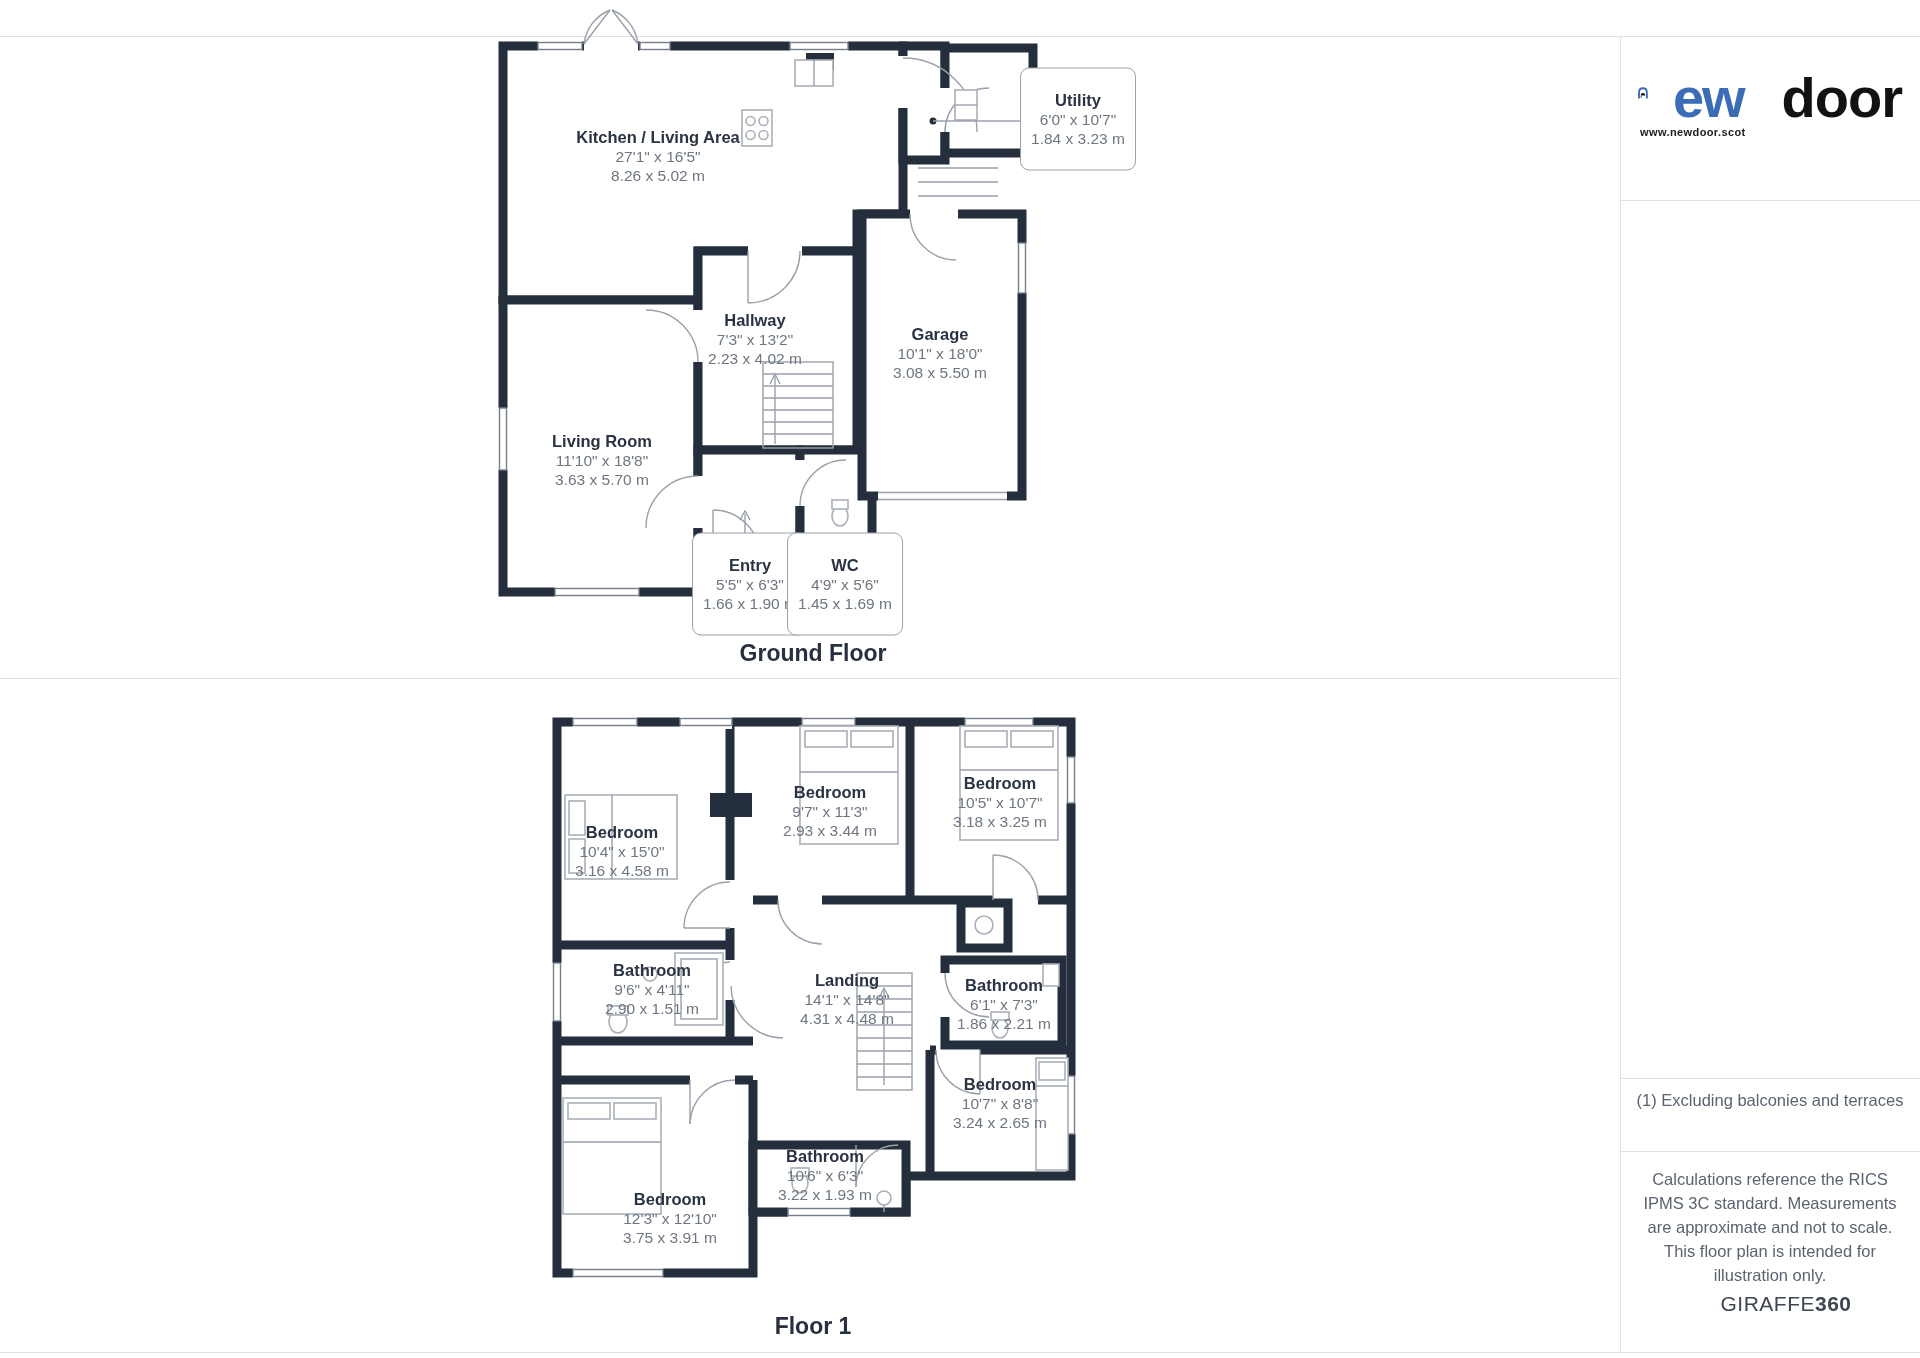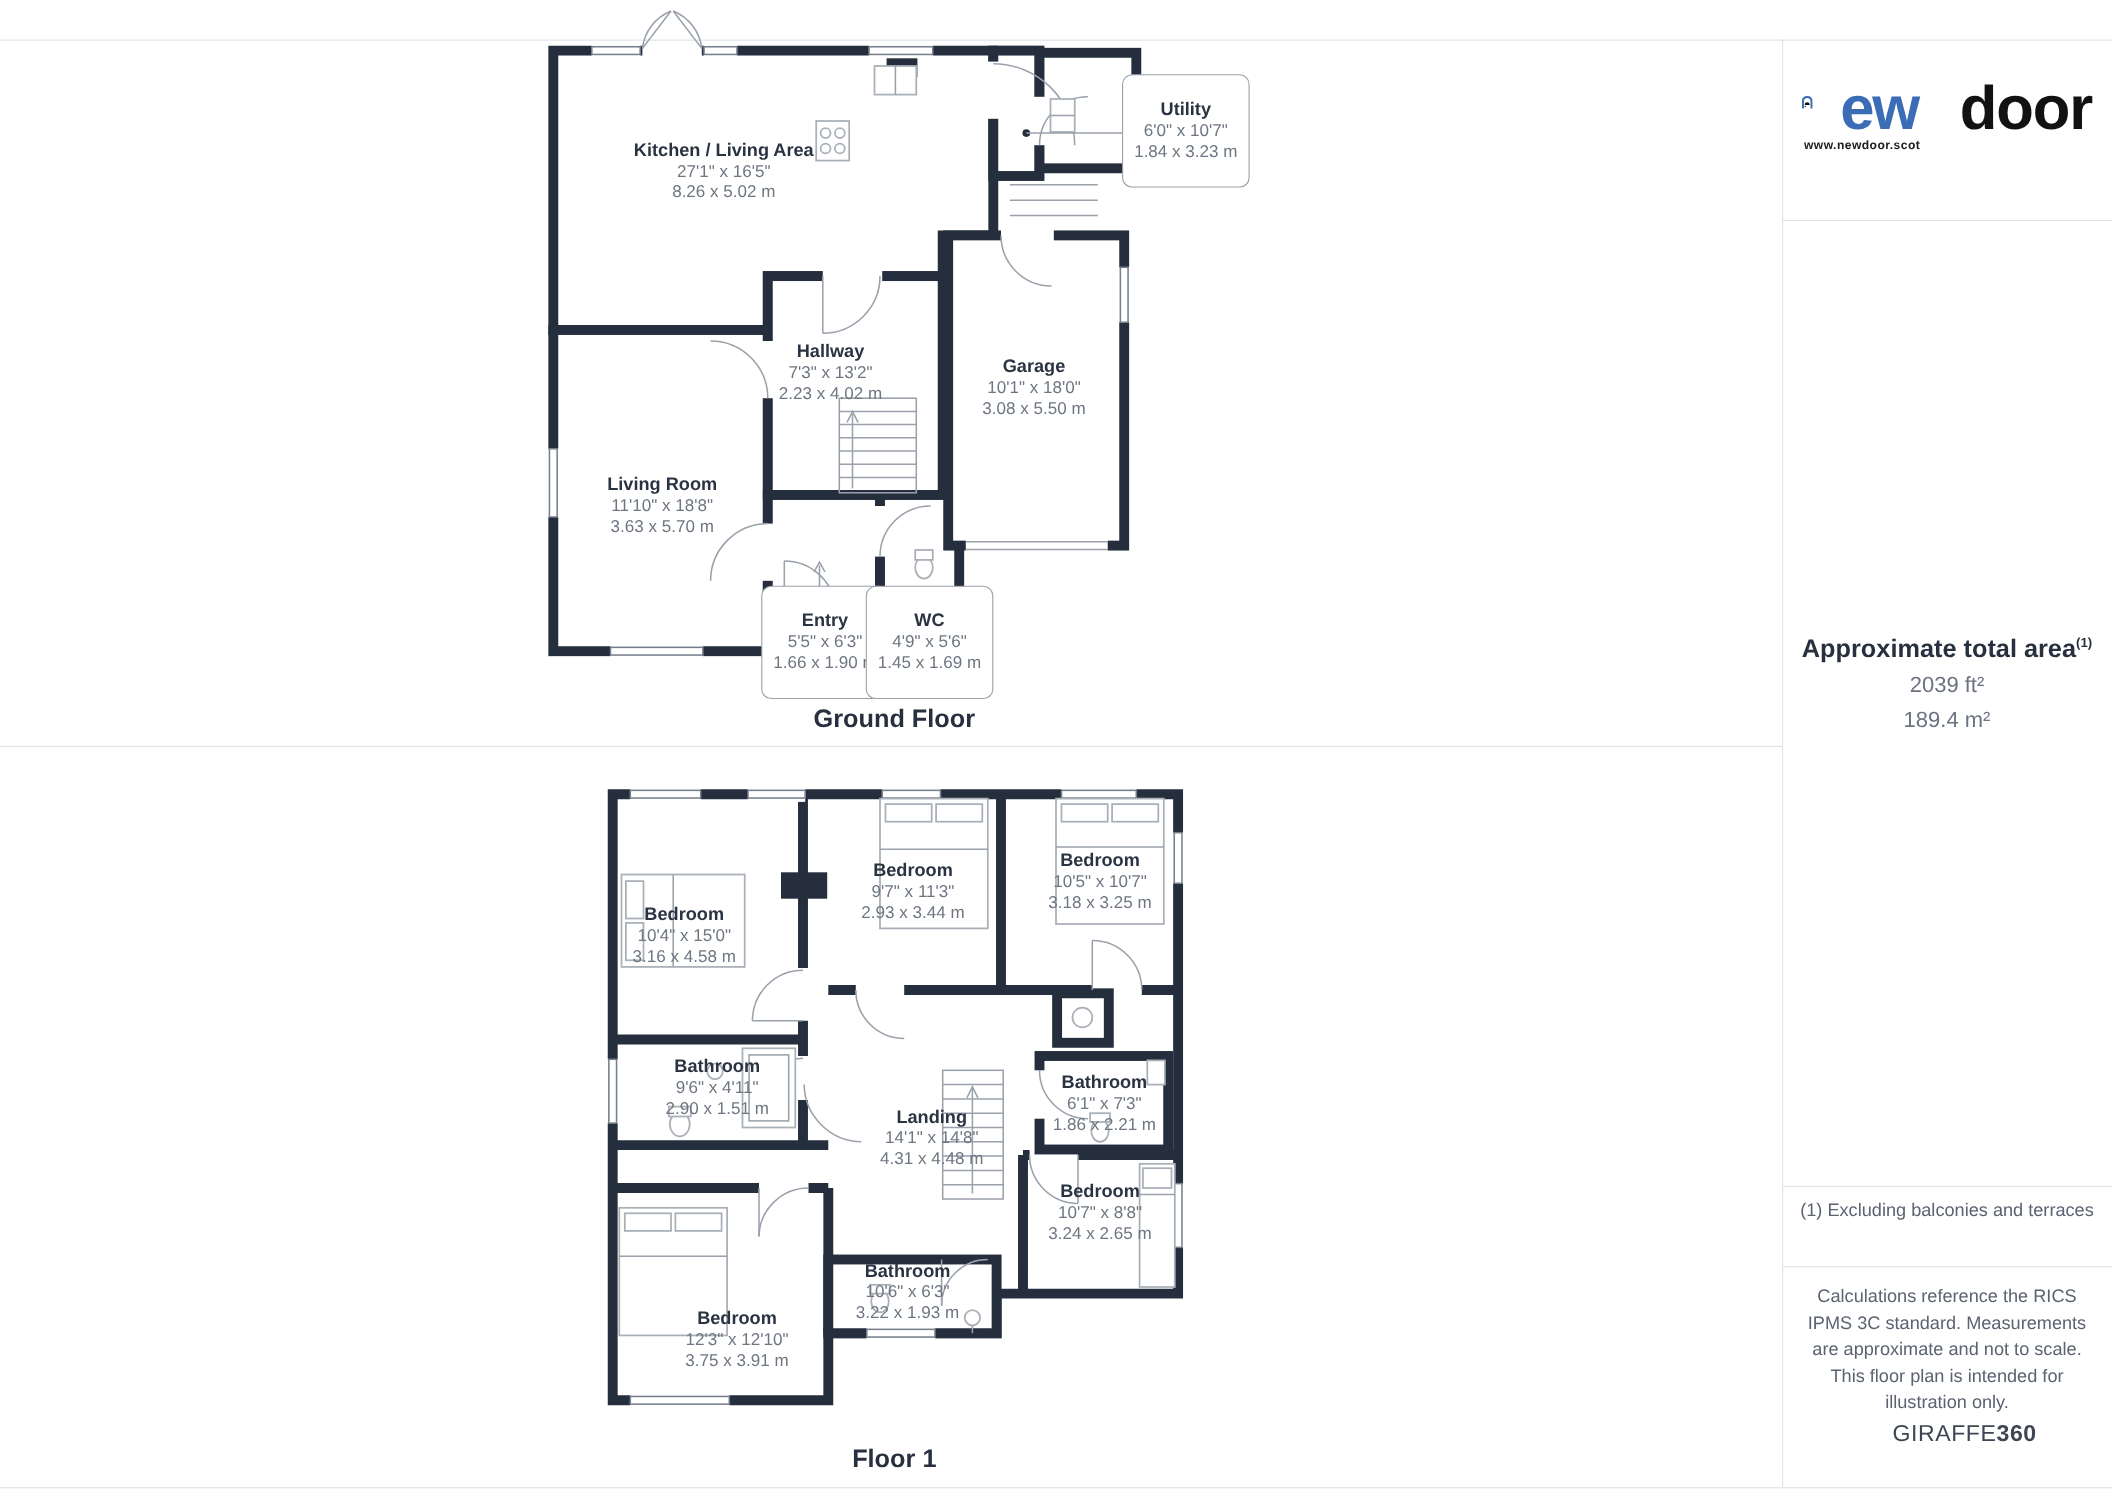--- a/index.html
+++ b/index.html
@@ -327,21 +327,21 @@
       <div class="room-label" style="left: 1000px; top: 802px;">
         <div class="rn">Bedroom</div>
         <div class="rd">10'5" x 10'7"</div>
         <div class="rd">3.18 x 3.25 m</div>
       </div>
       <div class="room-label" style="left: 652px; top: 989px;">
         <div class="rn">Bathroom</div>
         <div class="rd">9'6" x 4'11"</div>
         <div class="rd">2.90 x 1.51 m</div>
       </div>
-      <div class="room-label" style="left: 847px; top: 999px; margin-top: 36px;">
+      <div class="room-label" style="left: 847px; top: 999px;">
         <div class="rn">Landing</div>
         <div class="rd">14'1" x 14'8"</div>
         <div class="rd">4.31 x 4.48 m</div>
       </div>
       <div class="room-label" style="left: 1004px; top: 1004px;">
         <div class="rn">Bathroom</div>
         <div class="rd">6'1" x 7'3"</div>
         <div class="rd">1.86 x 2.21 m</div>
       </div>
       <div class="room-label" style="left: 1000px; top: 1103px;">
@@ -375,24 +375,19 @@
           <path d="M5,56 V26 Q5,6 24,6 Q43,6 43,26 V56" fill="none" stroke="#3a6db5" stroke-width="9"></path>
           <path d="M13,40 A11,11 0 0 1 35,40 L35,41 L13,41 Z" fill="#121212"></path>
           <circle cx="15" cy="48" r="3.2" fill="#121212"></circle>
         </svg>
         <span class="logo-ew">ew</span>
         <span class="logo-door">door</span>
       </div>
       <div class="logo-url">www.newdoor.scot</div>
     </div>
 
-    <div id="area-block">
-      <div id="area-title"><span>Approximate total area</span><sup>(1)</sup></div>
-      <div class="area-val">2039 ft²</div>
-      <div class="area-val">189.4 m²</div>
-    </div>
 
     <div id="footnote1">(1) Excluding balconies and terraces</div>
     <div id="disclaimer">Calculations reference the RICS IPMS 3C standard. Measurements are approximate and not to scale. This floor plan is intended for illustration only.</div>
     <div id="credit"><span class="c1">GIRAFFE</span><span class="c2">360</span></div>
   </div>
 
 </div>
 
 </body></html>

